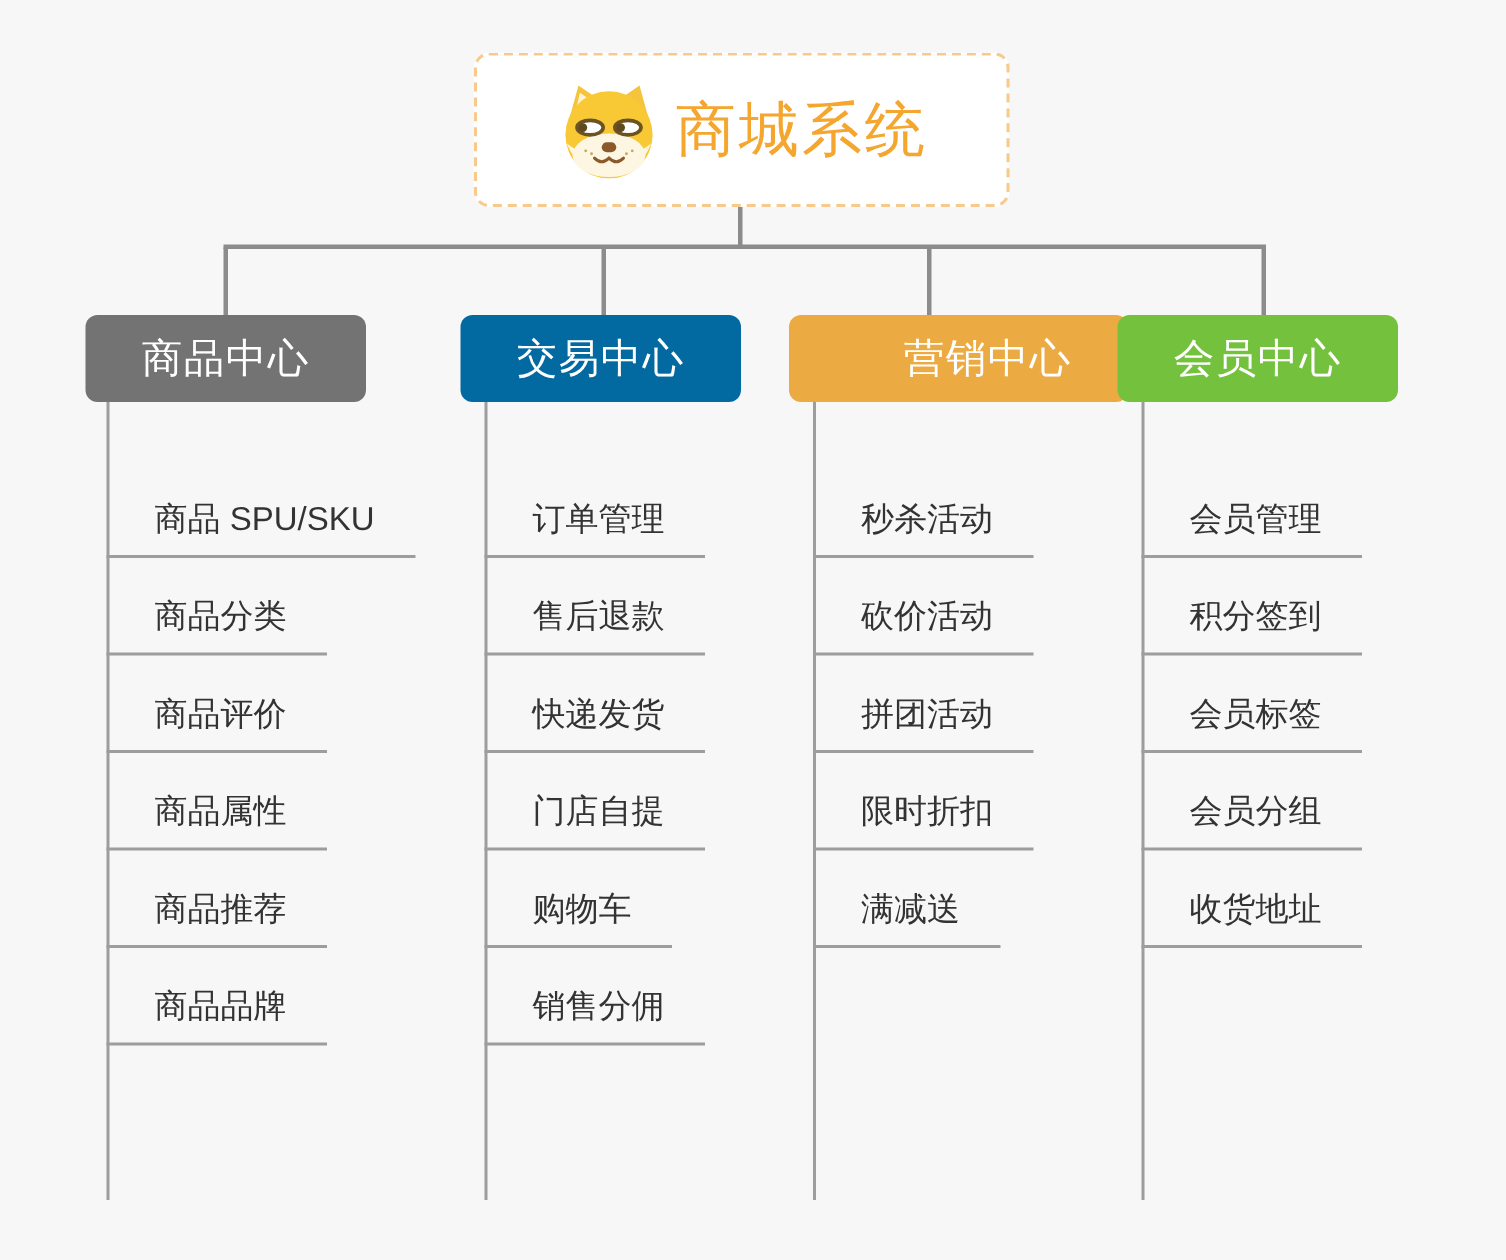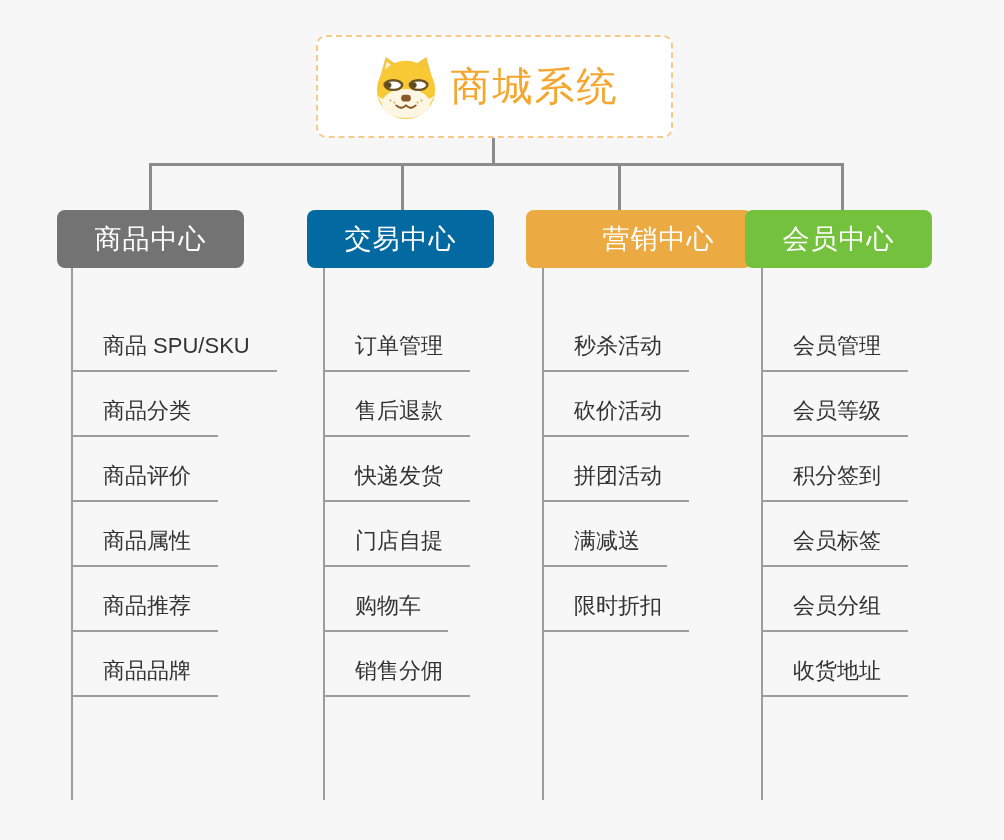--- a/index.html
+++ b/index.html
@@ -155,31 +155,30 @@
   <div class="drop b2"></div>
   <div class="branch-header b2" style="background: rgb(236, 171, 66);">营销中心</div>
   <div class="column b2">
 
   <div class="leaf">秒杀活动</div>
 
   <div class="leaf">砍价活动</div>
 
   <div class="leaf">拼团活动</div>
 
+  <div class="leaf">限时折扣</div>
+
   <div class="leaf">满减送</div>
-
-  <div class="leaf">限时折扣</div>
 </div>
 
   <div class="drop b3"></div>
   <div class="branch-header b3" style="background: rgb(116, 193, 62);">会员中心</div>
   <div class="column b3">
   <div class="leaf">会员管理</div>
 
-  <div class="leaf">会员等级</div>
 
   <div class="leaf">积分签到</div>
 
   <div class="leaf">会员标签</div>
 
   <div class="leaf">会员分组</div>
 
   <div class="leaf">收货地址</div>
 </div>
 </div>

